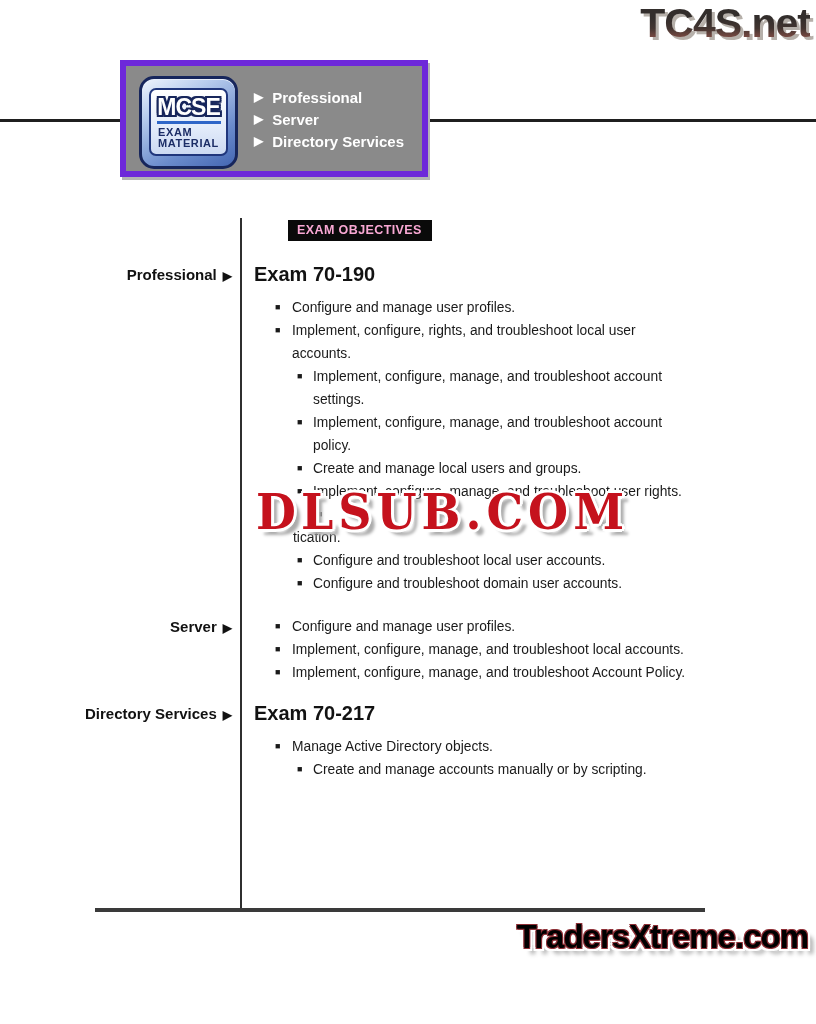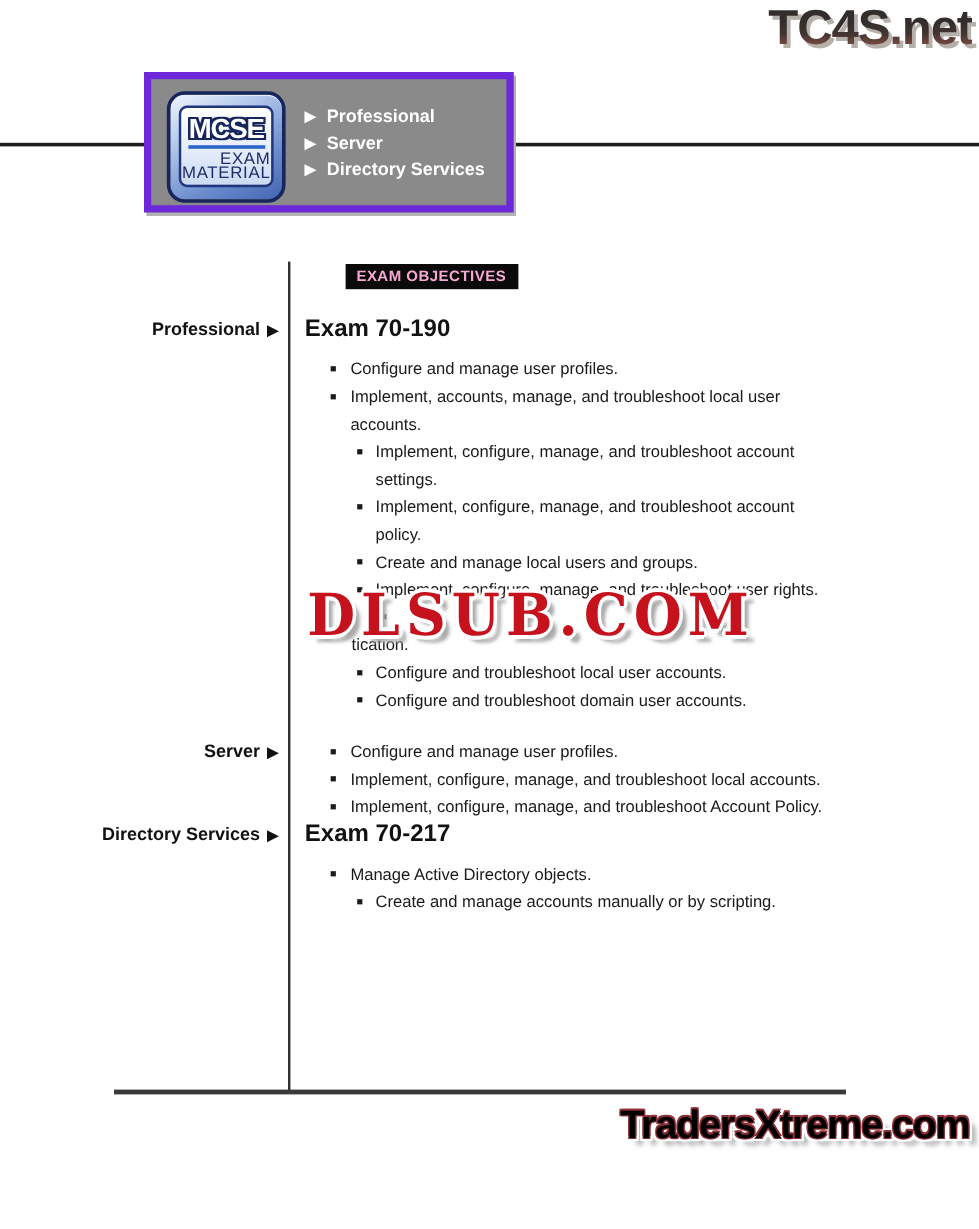--- a/index.html
+++ b/index.html
@@ -48,40 +48,40 @@
     display:flex; flex-direction:column; align-items:center; justify-content:center;
   }
   .badge-title {
     font-size:23px; font-weight:bold; color:#ffffff; letter-spacing:-1px; line-height:24px;
     text-shadow:
       -2px 0 0 #17265c, 2px 0 0 #17265c, 0 -2px 0 #17265c, 0 2px 0 #17265c,
       -1px -1px 0 #17265c, 1px -1px 0 #17265c, -1px 1px 0 #17265c, 1px 1px 0 #17265c,
       -2px -2px 0 #17265c, 2px 2px 0 #17265c, 2px -2px 0 #17265c, -2px 2px 0 #17265c;
   }
   .badge-divider { width:64px; height:3px; background:#2e66c8; margin:2px 0 3px; }
-  .badge-sub { font-size:14px; font-weight:normal; color:#1c2d66; line-height:11.5px; letter-spacing:0.6px; text-align:right; }
+  .badge-sub { font-size:11px; font-weight:bold; color:#1c2d66; line-height:11.5px; letter-spacing:0.6px; text-align:left; }
 
   .banner-list { position:absolute; left:128px; top:24px; display:flex; flex-direction:column; gap:7px; }
   .banner-item { color:#ffffff; font-weight:bold; font-size:15px; line-height:15px; white-space:nowrap; display:flex; align-items:center; }
   .banner-item .arrow { font-size:12px; margin-right:9px; color:#ffffff; }
 
   
   .vrule { position:absolute; left:240px; top:218px; width:2px; height:692px; background:#2f2f2f; }
   .content { position:absolute; left:252px; top:220px; width:465px; }
 
   .obj-bar {
     display:inline-block; background:#0a0a0a; color:#f9a8d4;
     font-weight:bold; font-size:12.5px; letter-spacing:0.4px;
     padding:4px 10px 4px 9px; line-height:13px;margin-left:36px;
   }
 
   section { position:relative; }
   .sec-0 { margin-top:22px; }
   .sec-1 { margin-top:20px; }
-  .sec-2 { }
+  .sec-2 { margin-top:18px; }
 
   .side-label {
     position:absolute; right:calc(100% + 20px); top:0;
     white-space:nowrap; font-weight:bold; font-size:15px; line-height:23px; color:#111;
   }
   .side-label .arrow { font-size:12px; margin-left:6px; }
 
   h2.exam-heading { font-size:20px; font-weight:bold; margin:0 0 10px 2px; line-height:23px; color:#121212; }
 
   ul.objectives { list-style:none; margin:0; padding:0; }
@@ -167,21 +167,21 @@
       <span>EXAM OBJECTIVES</span>
     </div>
 
     <section class="sec-0">
       <div class="side-label">
         <span>Professional</span><span class="arrow">▶</span>
       </div>
       <h2 class="exam-heading">Exam 70-190</h2>
       <ul class="objectives">
           <li class="lvl1"><span class="ln">Configure and manage user profiles.</span></li>
-          <li class="lvl1"><span class="ln">Implement, accounts, manage, and troubleshoot local user</span><br><span class="ln">accounts.</span></li>
+          <li class="lvl1"><span class="ln">Implement, configure, rights, and troubleshoot local user</span><br><span class="ln">accounts.</span></li>
           <li class="lvl2"><span class="ln">Implement, configure, manage, and troubleshoot account</span><br><span class="ln">settings.</span></li>
           <li class="lvl2"><span class="ln">Implement, configure, manage, and troubleshoot account</span><br><span class="ln">policy.</span></li>
           <li class="lvl2"><span class="ln">Create and manage local users and groups.</span></li>
           <li class="lvl2"><span class="ln">Implement, configure, manage, and troubleshoot user rights.</span></li>
           <li class="lvl2 shallow"><br><span class="ln">tication.</span></li>
           <li class="lvl2"><span class="ln">Configure and troubleshoot local user accounts.</span></li>
           <li class="lvl2"><span class="ln">Configure and troubleshoot domain user accounts.</span></li>
         </ul>
     </section>
 

